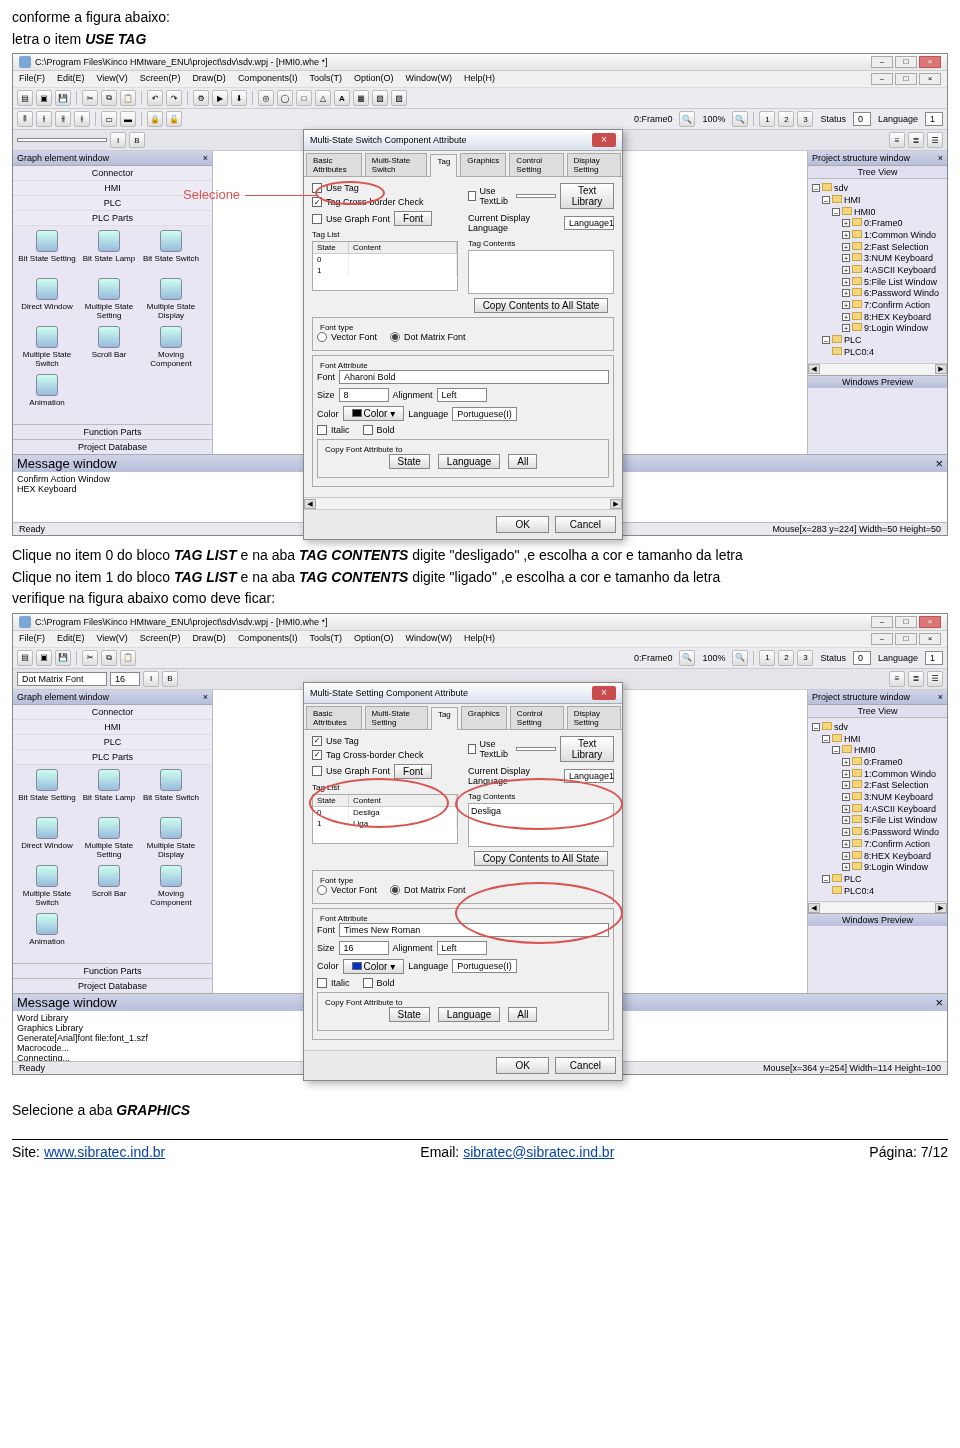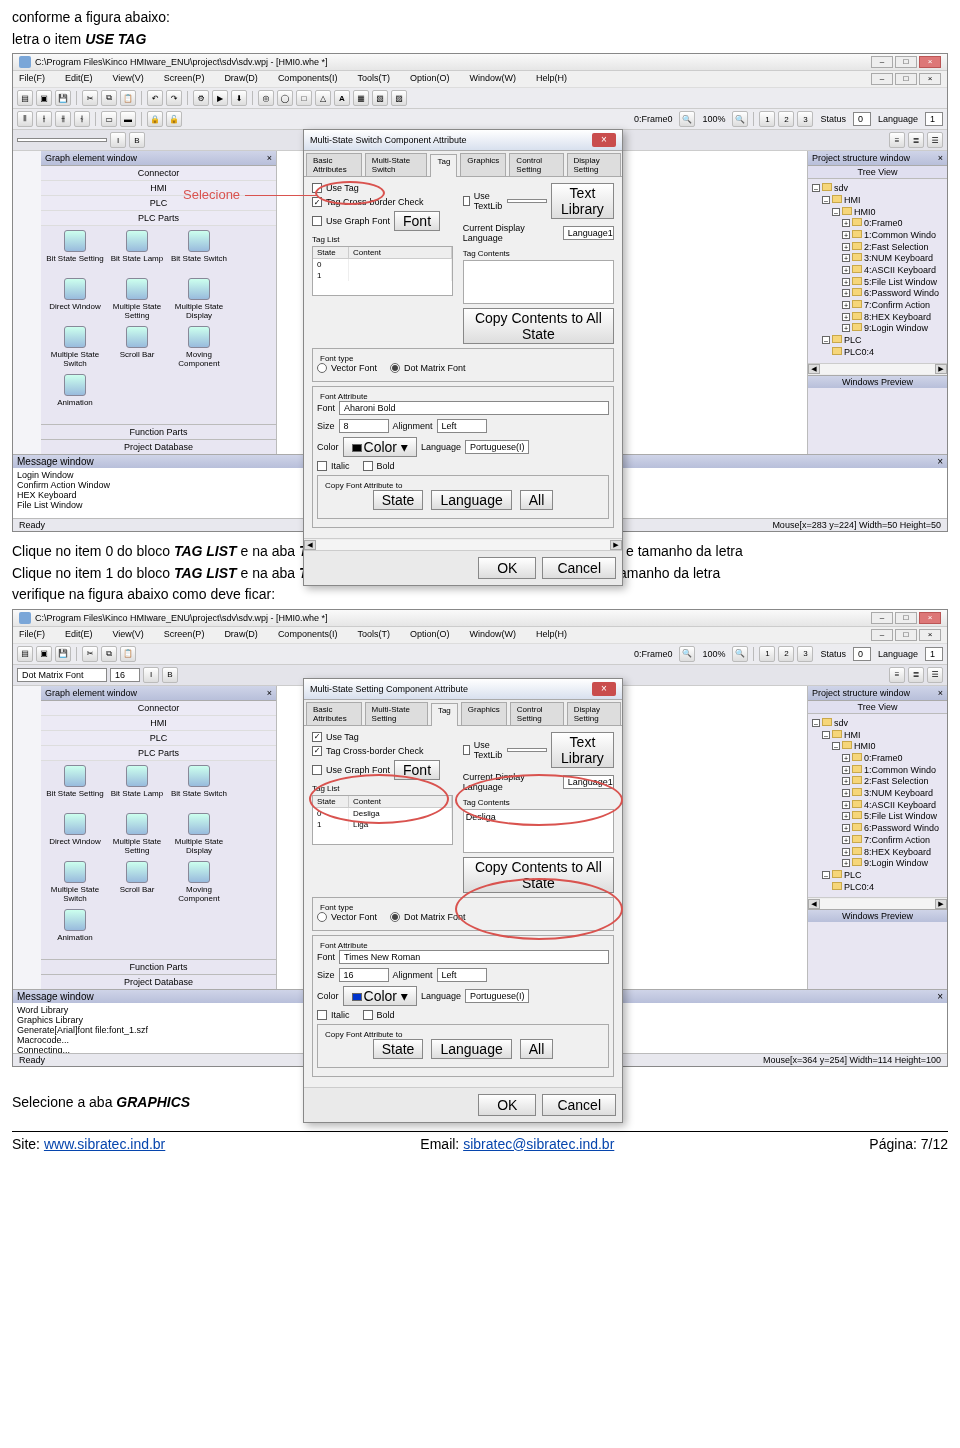--- a/index.html
+++ b/index.html
@@ -5,61 +5,61 @@
   * { margin: 0; padding: 0; box-sizing: border-box; }
   body { font-family: Arial, sans-serif; font-size: 14px; color: #000; background: #fff; padding: 8px 12px; }
   .instr { margin-bottom: 2px; line-height: 1.4; }
   .bold-italic { font-weight: bold; font-style: italic; }
   .screenshot { border: 1px solid #888; background: #f4f4f8; margin: 4px 0 10px 0; position: relative; font-size: 9px; }
   .titlebar { background: linear-gradient(#fafafa,#e6e6e6); border-bottom: 1px solid #ccc; padding: 2px 6px; display: flex; align-items: center; }
   .titlebar .ico { width: 12px; height: 12px; background: #7aa6d8; border-radius: 2px; margin-right: 4px; }
   .winbtns { margin-left: auto; display: flex; gap: 2px; }
   .winbtn { width: 22px; height: 12px; border: 1px solid #aaa; background: #eee; font-size: 8px; text-align: center; line-height: 10px; }
   .winbtn.close { background: #d77; color:#fff; border-color:#b55; }
-  .menubar { background: #f0f0f0; padding: 2px 6px; border-bottom: 1px solid #ddd; display: flex; gap: 20px; font-size: 9px; }
+  .menubar { background: #f0f0f0; padding: 2px 6px; border-bottom: 1px solid #ddd; display: flex; gap: 12px; font-size: 9px; }
   .menubar span { cursor: default; }
   .toolbar { background: #ececf0; border-bottom: 1px solid #ccc; padding: 2px 4px; display: flex; gap: 3px; flex-wrap: wrap; align-items: center; }
   .tbtn { width: 16px; height: 16px; border: 1px solid #bbb; background: linear-gradient(#fff,#ddd); border-radius: 2px; display: inline-flex; align-items: center; justify-content: center; font-size: 8px; }
   .tbsep { width: 1px; height: 14px; background: #bbb; margin: 0 2px; }
   .tbtxt { font-size: 9px; padding: 0 4px; }
   .mid { display: flex; min-height: 300px; position: relative; }
-  .panel-left { width: 236px; background: #e8e6f2; border-right: 1px solid #bbb; margin-left: 28px; }
+  .panel-left { width: 200px; background: #e8e6f2; border-right: 1px solid #bbb; }
   .panel-left .phdr { background: linear-gradient(#cfd4e8,#b8bfda); padding: 2px 4px; font-size: 9px; border-bottom: 1px solid #aaa; display:flex; justify-content: space-between; }
   .connector-area { background: #f4f3fa; }
   .conn-row { border-bottom: 1px solid #ddd; padding: 2px 4px; text-align: center; font-size: 9px; background:#eceaf5; }
   .parts-grid { display: flex; flex-wrap: wrap; padding: 4px; gap: 2px; }
   .part { width: 60px; height: 46px; display: flex; flex-direction: column; align-items: center; justify-content: flex-start; font-size: 8px; text-align: center; }
   .part .picon { width: 22px; height: 22px; border: 1px solid #889; background: linear-gradient(#cfe,#9bd); border-radius: 3px; margin-bottom: 2px; }
   .func-tab { background:#e8e6f2; border-top:1px solid #bbb; padding:2px 4px; font-size:9px; text-align:center; }
   .canvas-area { flex: 1; background: #fff; position: relative; }
   .panel-right { width: 140px; background: #e8e6f2; border-left: 1px solid #bbb; }
   .panel-right .phdr { background: linear-gradient(#cfd4e8,#b8bfda); padding: 2px 4px; font-size: 9px; border-bottom: 1px solid #aaa; display:flex; justify-content: space-between; }
   .tree { padding: 4px; font-size: 9px; line-height: 1.3; }
   .tree .tnode { white-space: nowrap; }
   .tree .ind1 { padding-left: 10px; }
   .tree .ind2 { padding-left: 20px; }
   .tree .ind3 { padding-left: 30px; }
   .tree .box { display:inline-block; width:8px; height:8px; border:1px solid #666; text-align:center; line-height:7px; font-size:7px; margin-right:2px; background:#fff; }
   .tree .fico { display:inline-block; width:10px; height:8px; background:#f6d67a; border:1px solid #c9a84a; margin-right:2px; }
   .msgwin { border-top: 1px solid #aaa; }
-  .msgwin .mhdr { background: linear-gradient(#cfd4e8,#b8bfda); padding: 1px 4px; font-size: 10px; display:flex; justify-content: space-between; }
+  .msgwin .mhdr { background: linear-gradient(#cfd4e8,#b8bfda); padding: 1px 4px; font-size: 13px; display:flex; justify-content: space-between; }
   .msgwin .mbody { background: #fff; padding: 2px 4px; font-size: 9px; height: 50px; overflow: hidden; }
   .statusbar { background: #e8e8ee; border-top: 1px solid #bbb; padding: 1px 6px; font-size: 9px; display: flex; }
   .statusbar .right { margin-left: auto; }
   .dialog { position: absolute; top: 0px; left: 290px; width: 320px; background: #f0f0f0; border: 1px solid #888; box-shadow: 3px 3px 8px rgba(0,0,0,.3); font-size: 9px; z-index: 5; }
   .dialog .dtitle { background: linear-gradient(#fff,#d8e0ee); padding: 3px 6px; border-bottom: 1px solid #aaa; display:flex; align-items:center; }
   .dialog .dtitle .closebtn { margin-left:auto; width:24px; height:14px; background:#c94d4d; color:#fff; text-align:center; line-height:13px; border-radius:2px; font-size:10px; }
   .tabs { display: flex; background:#eee; border-bottom:1px solid #aaa; padding: 2px 2px 0 2px; gap:4px; }
   .tab { padding: 2px 6px; border:1px solid #aaa; border-bottom:none; background:#ddd; font-size:8px; margin-right:-1px; }
   .tab.active { background:#f0f0f0; position:relative; top:1px; }
   .dbody { padding: 6px 8px; background:#f0f0f0; }
   .dbody .row { display:flex; align-items:center; gap:4px; margin-bottom:4px; }
   .chk { width:10px; height:10px; border:1px solid #666; background:#fff; display:inline-flex; align-items:center; justify-content:center; font-size:8px; }
   .chk.checked::after { content:"✓"; font-size:8px; }
-  .dbtn { border:1px solid #888; background:linear-gradient(#fff,#ddd); padding:1px 8px; font-size:14px; }
+  .dbtn { border:1px solid #888; background:linear-gradient(#fff,#ddd); padding:1px 8px; font-size:10px; }
   .fieldset { border:1px solid #aaa; padding:4px; margin-bottom:4px; }
   .fieldset .legend { font-size:8px; margin-top:-10px; background:#f0f0f0; display:inline-block; padding:0 3px; }
   .taglist { border:1px solid #aaa; background:#fff; height: 50px; font-size:8px; }
   .taglist .thdr { display:flex; background:#eee; border-bottom:1px solid #ccc; }
   .taglist .thdr div { padding:1px 4px; border-right:1px solid #ccc; }
   .taglist .trow { display:flex; }
   .taglist .trow div { padding:1px 4px; border-right:1px solid #eee; }
   .taglist .col-state { width:36px; }
   .taglist .col-content { flex:1; }
   .dsel { border:1px solid #888; background:#fff; padding:1px 4px; font-size:9px; min-width:50px; display:inline-block; }
@@ -384,24 +384,22 @@
       </div>
     </div>
   </div>
 
   <div class="msgwin">
     <div class="mhdr">
         <span>Message window</span>
         <span>×</span>
       </div>
     <div class="mbody">
-      <div>Login Window</div>
       <div>Confirm Action Window</div>
       <div>HEX Keyboard</div>
-      <div>File List Window</div>
 
     </div>
   </div>
   <div class="statusbar">
     <span>Ready</span>
     <span class="right">Mouse[x=283  y=224]  Width=50   Height=50</span>
   </div>
 </div>
 
 

